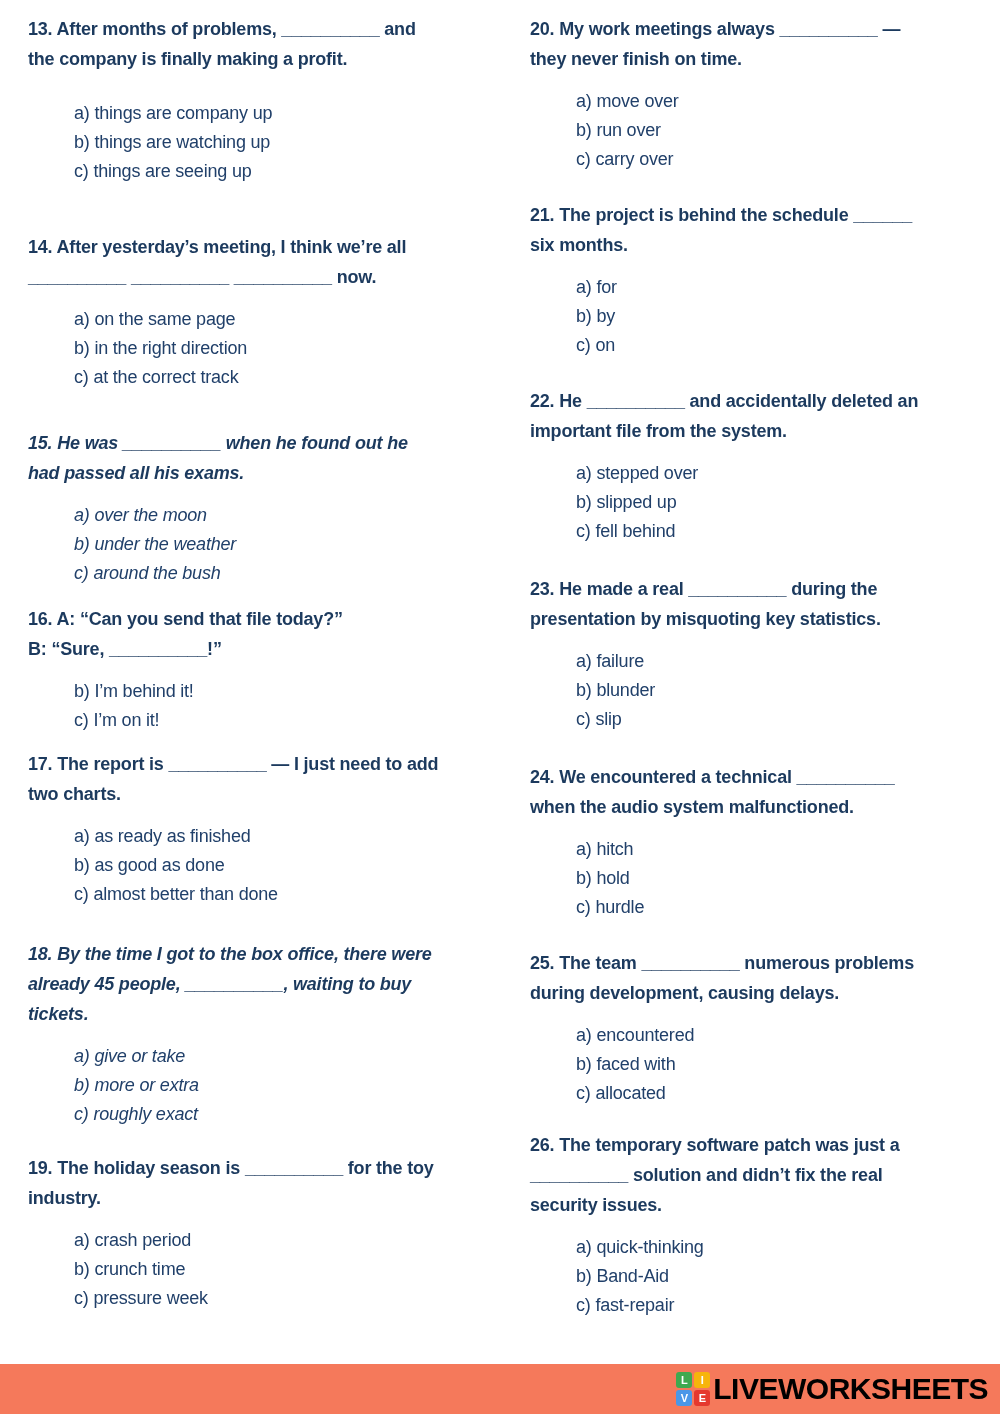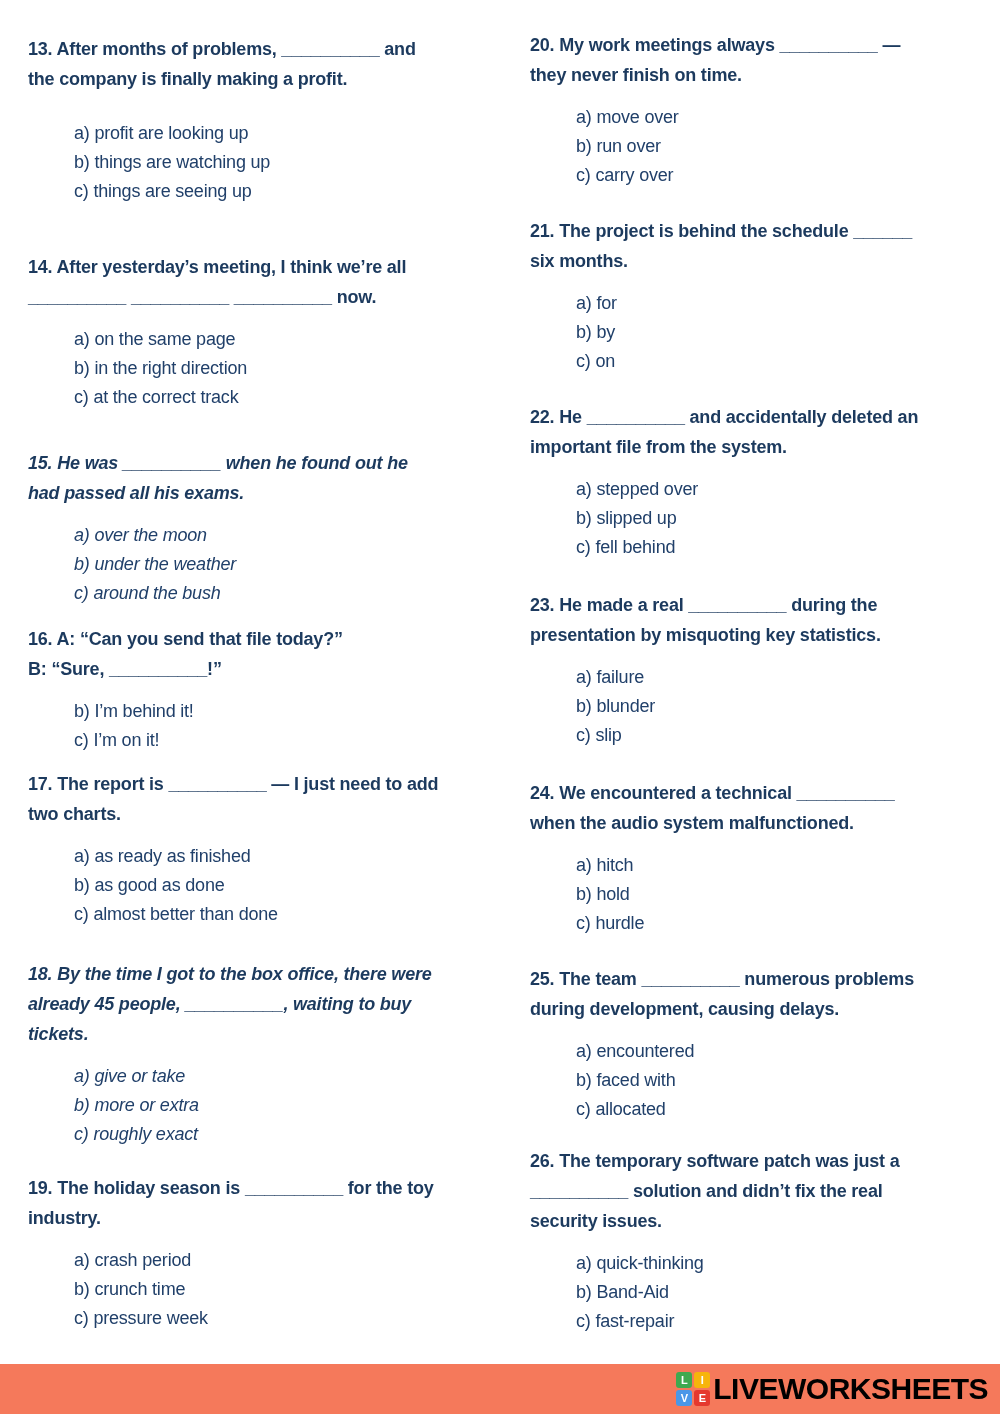--- a/index.html
+++ b/index.html
@@ -10,21 +10,20 @@
     font-family: "Liberation Sans", sans-serif;
     color: #1C3A5E;
   }
   .page { position: relative; width: 1000px; height: 1414px; overflow: hidden; background: #fff; }
   .columns {
     display: flex;
     padding: 14px 8px 12px 28px;
     gap: 24px;
     height: 1364px;
     overflow: hidden;
-    align-items: center;
   }
   .col { width: 478px; flex: 0 0 478px; }
   .q { margin: 0; }
   .stem {
     margin: 0;
     font-weight: bold;
     font-size: 18px;
     line-height: 30px;
     letter-spacing: -0.2px;
     color: #1C3A5E;
@@ -106,21 +105,21 @@
 
 <div class="page">
   <main class="columns">
 
     <div class="col">
 
       <section class="q">
         <p class="stem">13. After months of problems, __________ and
 the company is finally making a profit.</p>
         <ul class="opts opts-lg">
-          <li class="opt">a) profit are looking up</li>
+          <li class="opt">a) things are company up</li>
           <li class="opt">b) things are watching up</li>
           <li class="opt">c) things are seeing up</li>
         </ul>
       </section>
 
       <section class="q mt-q14">
         <p class="stem">14. After yesterday’s meeting, I think we’re all
 __________ __________ __________ now.</p>
         <ul class="opts">
           <li class="opt">a) on the same page</li>

